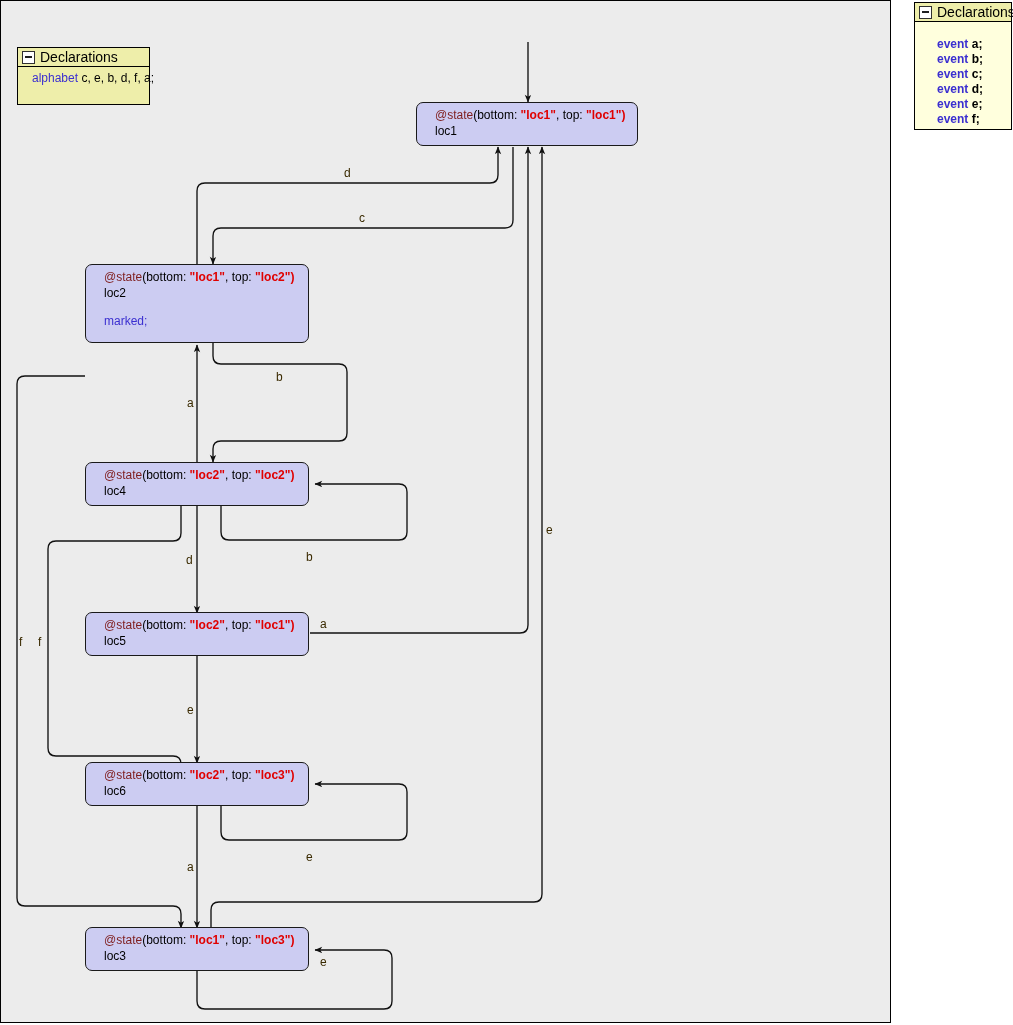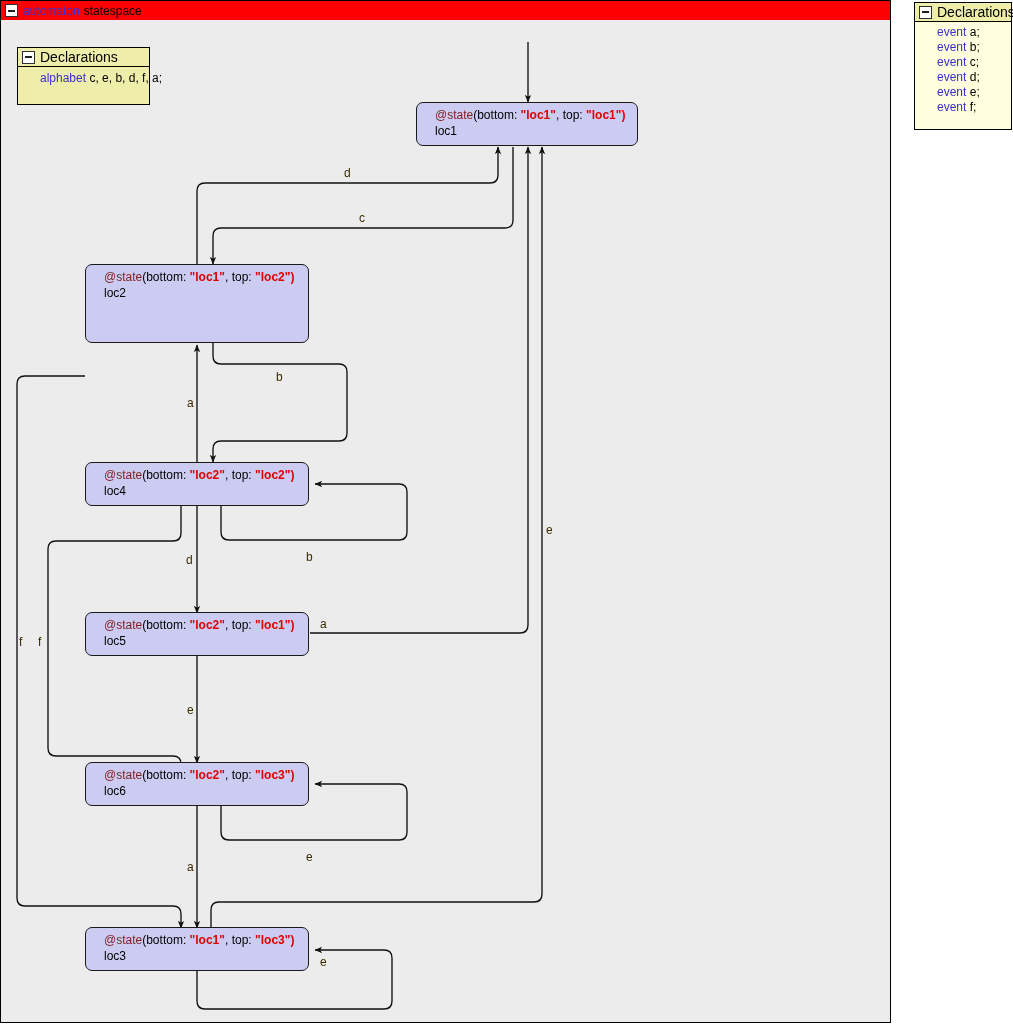--- a/index.html
+++ b/index.html
@@ -21,28 +21,28 @@
 
   #title-kw{color:#3b2fd0;font-size:12px;}
   #title-name{color:#000000;font-size:12px;margin-left:4px;}
 
   
   .decl-box{position:absolute;background:#eeeeaa;border:1px solid #000;
        box-sizing:border-box;}
   .decl-head{height:18px;display:flex;align-items:center;
        border-bottom:1px solid #000;background:#eeeeaa;}
   .decl-head span{font-size:14px;color:#000;}
-  .decl-body{padding:4px 6px 5px 22px;}
+  .decl-body{padding:4px 6px 5px 14px;}
   .decl-line{font-size:12px;color:#000;white-space:nowrap;line-height:15px;}
   .kw{color:#3b2fd0;}
 
   #decl-left{left:16px;top:46px;width:133px;height:58px;}
   #decl-right{left:914px;top:2px;width:98px;height:128px;background:#ffffdd;}
   #decl-right .decl-head{background:#eeeeaa;}
-  #decl-right .decl-body{padding:3px 6px 6px 22px;}
+  #decl-right .decl-body{padding:15px 6px 6px 22px;font-weight:bold;}
 
   
   #graph{position:absolute;left:0;top:0;width:891px;height:1023px;}
 
   
   .node{position:absolute;background:#ccccf2;border:1px solid #1a1a1a;
        border-radius:7px;box-sizing:border-box;padding:5px 0 0 18px;}
   .node .l1{font-size:12px;white-space:nowrap;line-height:15px;}
   .node .l2{font-size:12px;color:#000;line-height:15px;padding-top:1px;}
   .node .l3{font-size:12px;color:#3b2fd0;line-height:15px;padding-top:13px;}
@@ -50,27 +50,20 @@
   .pnt{color:#000;font-weight:normal;}
   .str{color:#e00000;font-weight:bold;}
 
   .elab{font-size:12px;fill:#3a2a00;font-family:"Liberation Sans","DejaVu Sans",sans-serif;}
 </style>
 </head>
 <body>
 
 <div id="automaton-window">
 
-  <div id="title-bar">
-    <div class="collapse-box">
-        <i></i>
-      </div>
-    <span id="title-kw">automaton</span>
-    <span id="title-name">statespace</span>
-  </div>
 
   <svg id="graph" viewBox="0 0 891 1023" xmlns="http://www.w3.org/2000/svg">
     <defs>
       <marker id="ah" markerWidth="9" markerHeight="9" refX="7.6" refY="3.4" orient="auto" markerUnits="userSpaceOnUse">
         <path d="M0.4,0.2 L8,3.4 L0.4,6.6 L2.4,3.4 Z" fill="#111"></path>
       </marker>
     </defs>
     <g fill="none" stroke="#111" stroke-width="1.35" marker-end="url(#ah)">
 
       <path d="M527,41 L527,101"></path>
@@ -134,20 +127,21 @@
   </div>
 
   <div class="node" style="left:415px;top:101px;width:222px;height:44px;">
     <div class="l1"><span class="ann">@state</span><span class="pnt">(bottom: </span><span class="str">"</span><span class="str">loc1</span><span class="str">"</span><span class="pnt">, top: </span><span class="str">"</span><span class="str">loc1</span><span class="str">")</span></div>
     <div class="l2">loc1</div>
   </div>
 
   <div class="node" style="left:84px;top:263px;width:224px;height:79px;">
     <div class="l1"><span class="ann">@state</span><span class="pnt">(bottom: </span><span class="str">"</span><span class="str">loc1</span><span class="str">"</span><span class="pnt">, top: </span><span class="str">"</span><span class="str">loc2</span><span class="str">")</span></div>
     <div class="l2">loc2</div>
+    <div class="l3">marked;</div>
   </div>
 
   <div class="node" style="left:84px;top:461px;width:224px;height:44px;">
     <div class="l1"><span class="ann">@state</span><span class="pnt">(bottom: </span><span class="str">"</span><span class="str">loc2</span><span class="str">"</span><span class="pnt">, top: </span><span class="str">"</span><span class="str">loc2</span><span class="str">")</span></div>
     <div class="l2">loc4</div>
   </div>
 
   <div class="node" style="left:84px;top:611px;width:224px;height:44px;">
     <div class="l1"><span class="ann">@state</span><span class="pnt">(bottom: </span><span class="str">"</span><span class="str">loc2</span><span class="str">"</span><span class="pnt">, top: </span><span class="str">"</span><span class="str">loc1</span><span class="str">")</span></div>
     <div class="l2">loc5</div>

